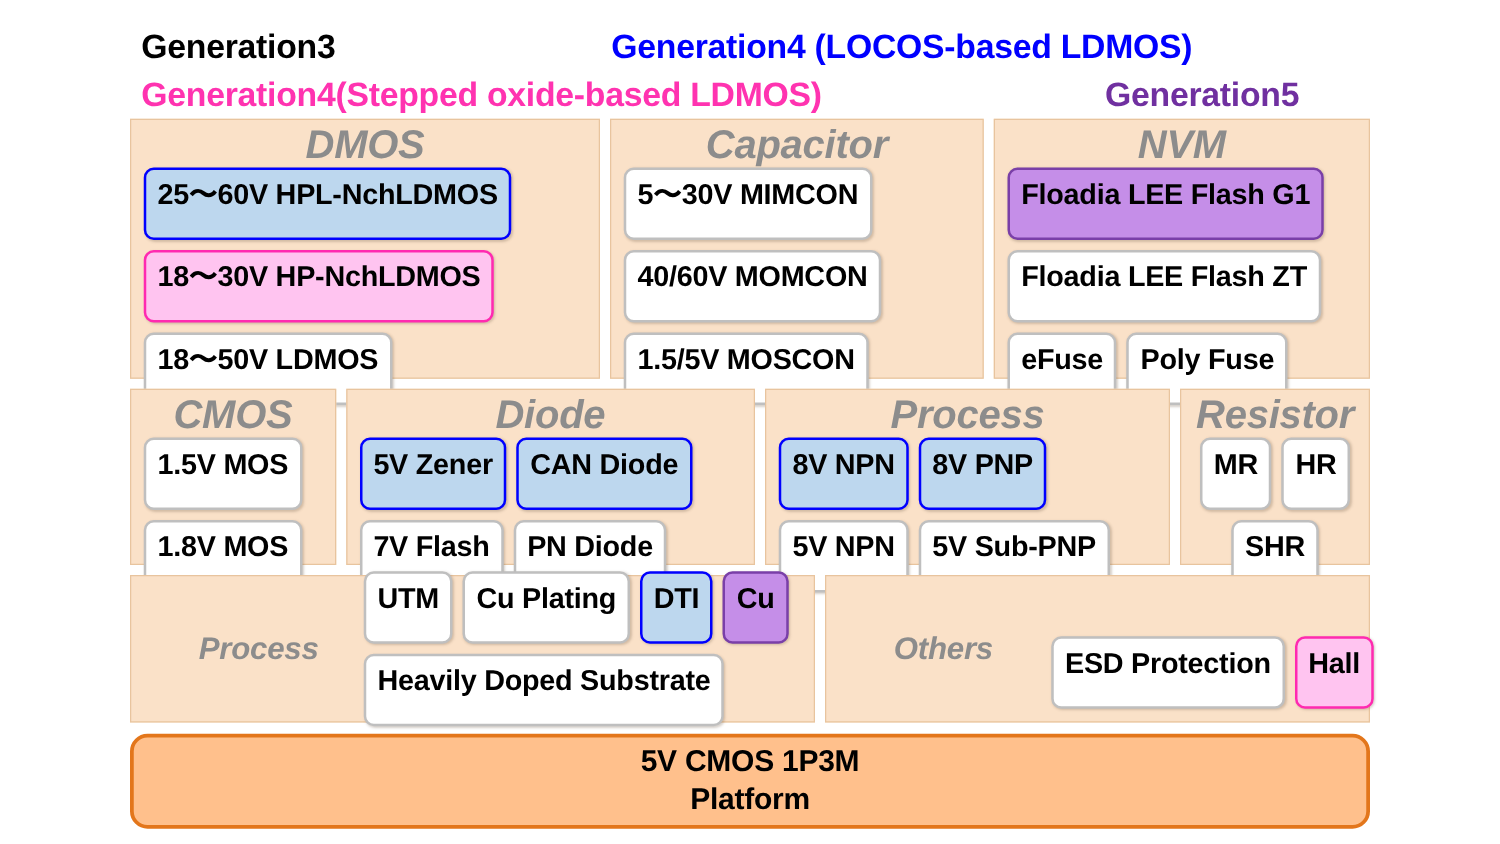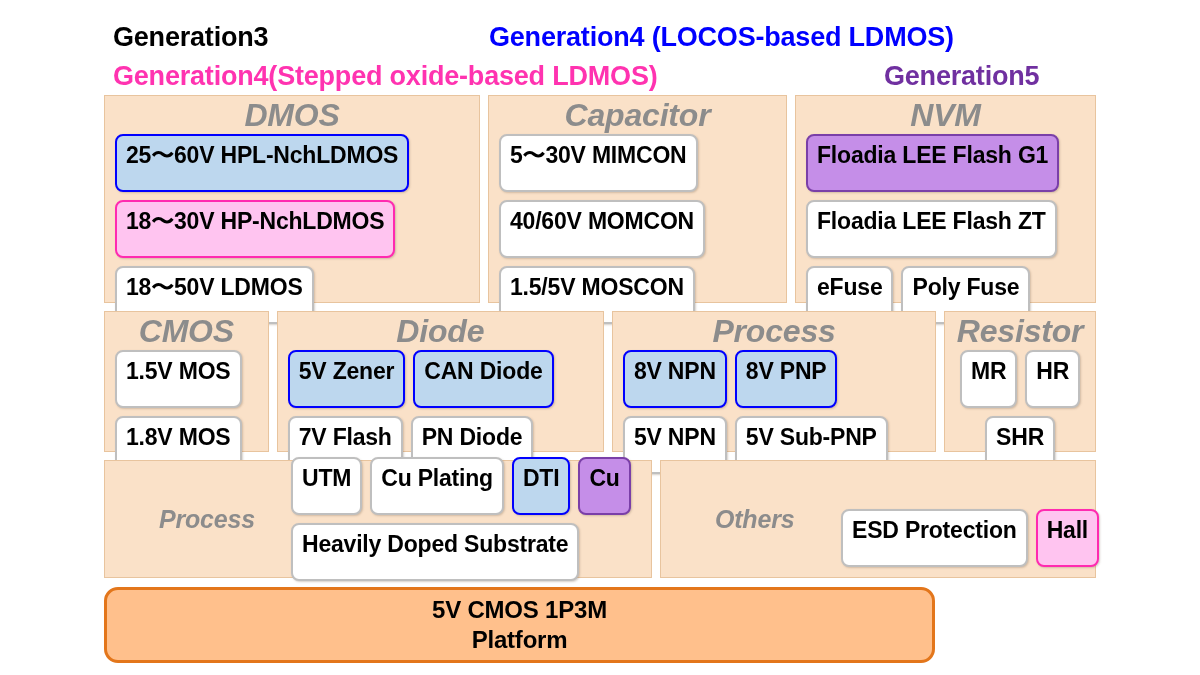--- a/index.html
+++ b/index.html
@@ -161,21 +161,21 @@
     gap: 8px;
     align-items: flex-start;
   }
   .panel-others .lr-body { justify-content: flex-start; margin-top: 38px; }
 
   
   .platform {
     position: absolute;
     left: 104px;
     top: 587px;
-    width: 831px;
+    width: 992px;
     height: 76px;
     box-sizing: border-box;
     background: #ffc08c;
     border: 3px solid #e3761b;
     border-radius: 14px;
     display: flex;
     flex-direction: column;
     align-items: center;
     justify-content: center;
     gap: 2px;

